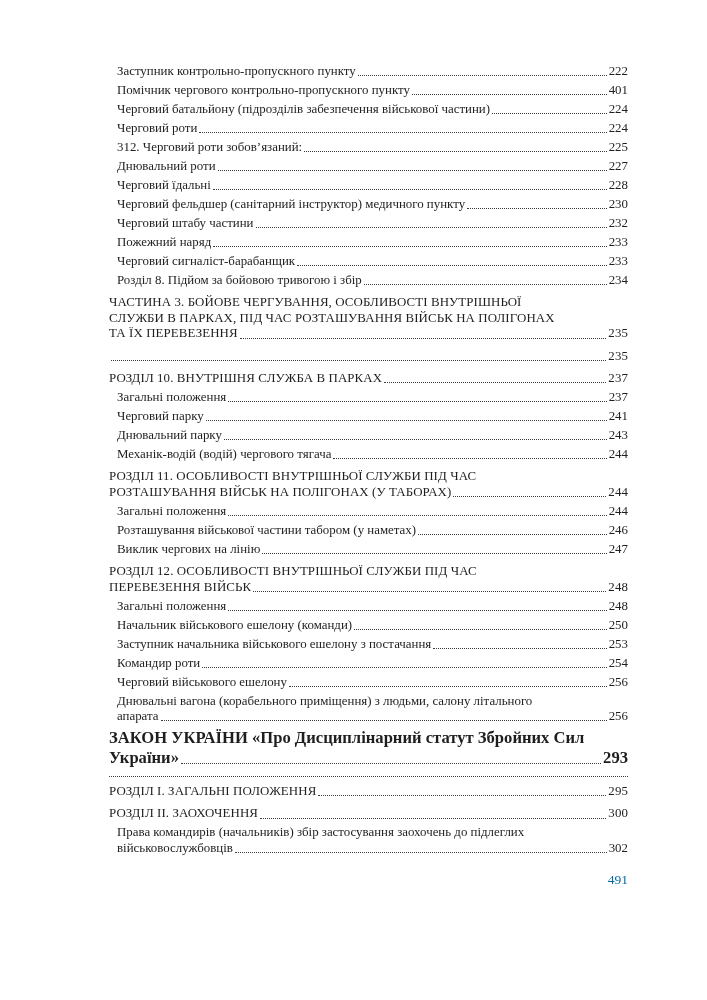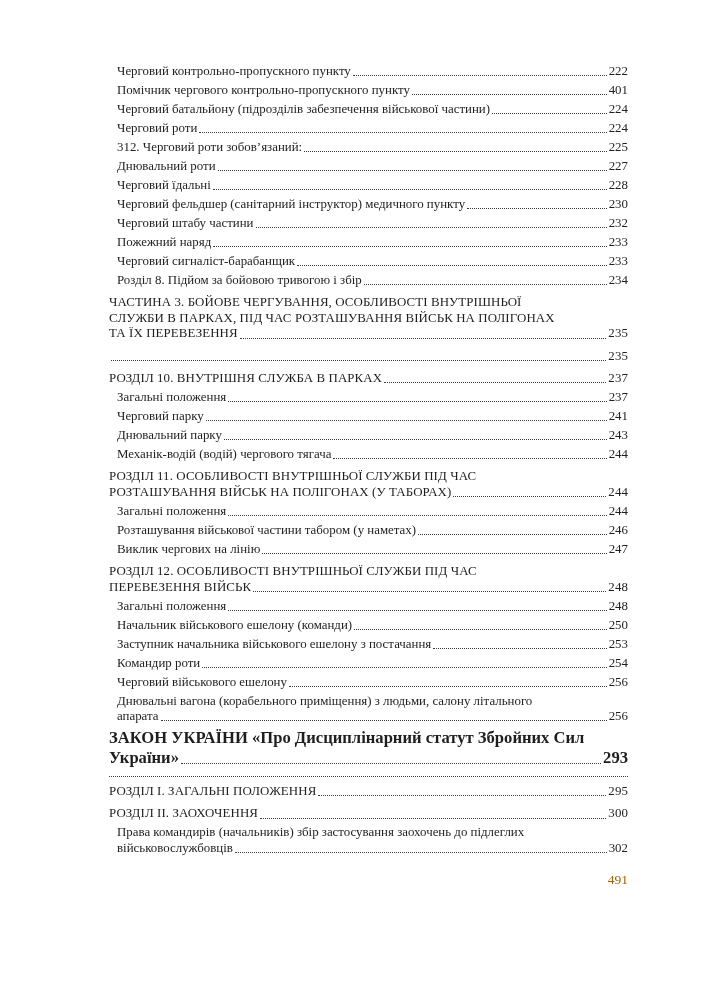--- a/index.html
+++ b/index.html
@@ -43,32 +43,32 @@
   .pg { flex: 0 0 auto; }
   .overflow-dots {
     border-bottom: 1.6px dotted #3c3c3c;
     height: 8px;
     margin-bottom: 3px;
   }
   .footer {
     margin-top: 16px;
     text-align: right;
     font-size: 13.5px;
-    color: #a16207;
+    color: #0369a1;
   }
 </style>
 </head>
 <body>
 
 <div class="page">
   <div class="toc">
 
     <div class="entry sub">
       <div class="lastline">
-          <span class="t">Черговий контрольно-пропускного пункту</span>
+          <span class="t">Заступник контрольно-пропускного пункту</span>
           <span class="leader"></span>
           <span class="pg">222</span>
         </div>
     </div>
     <div class="entry sub">
       <div class="lastline">
           <span class="t">Помічник чергового контрольно-пропускного пункту</span>
           <span class="leader"></span>
           <span class="pg">401</span>
         </div>

